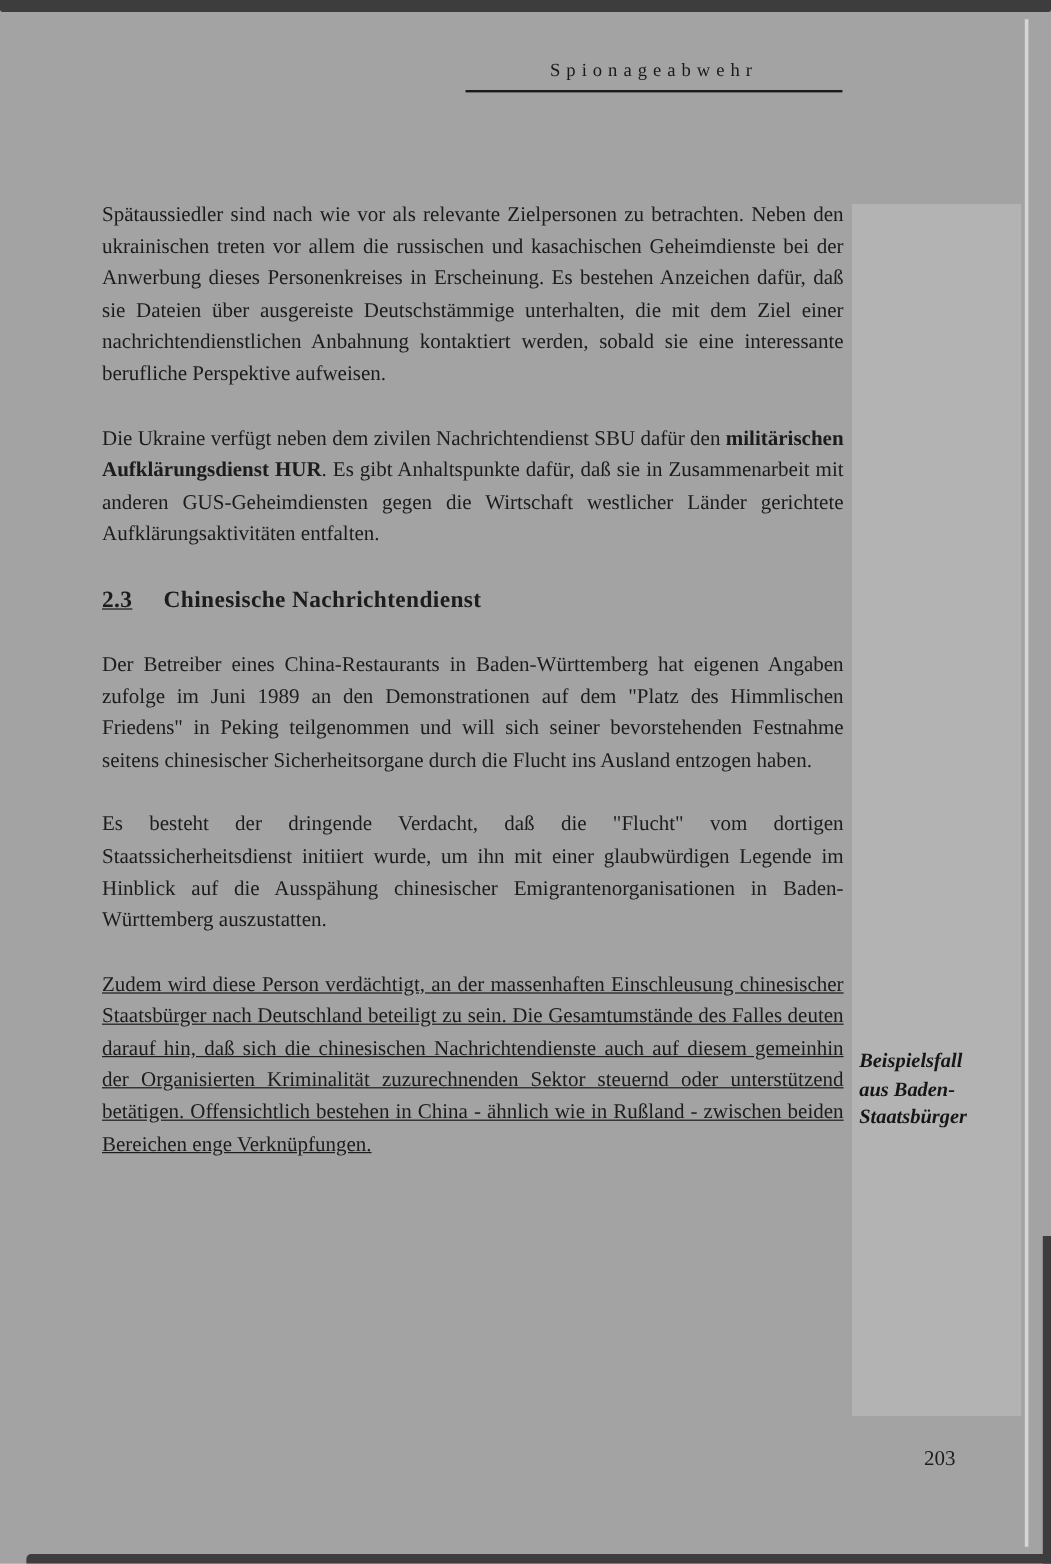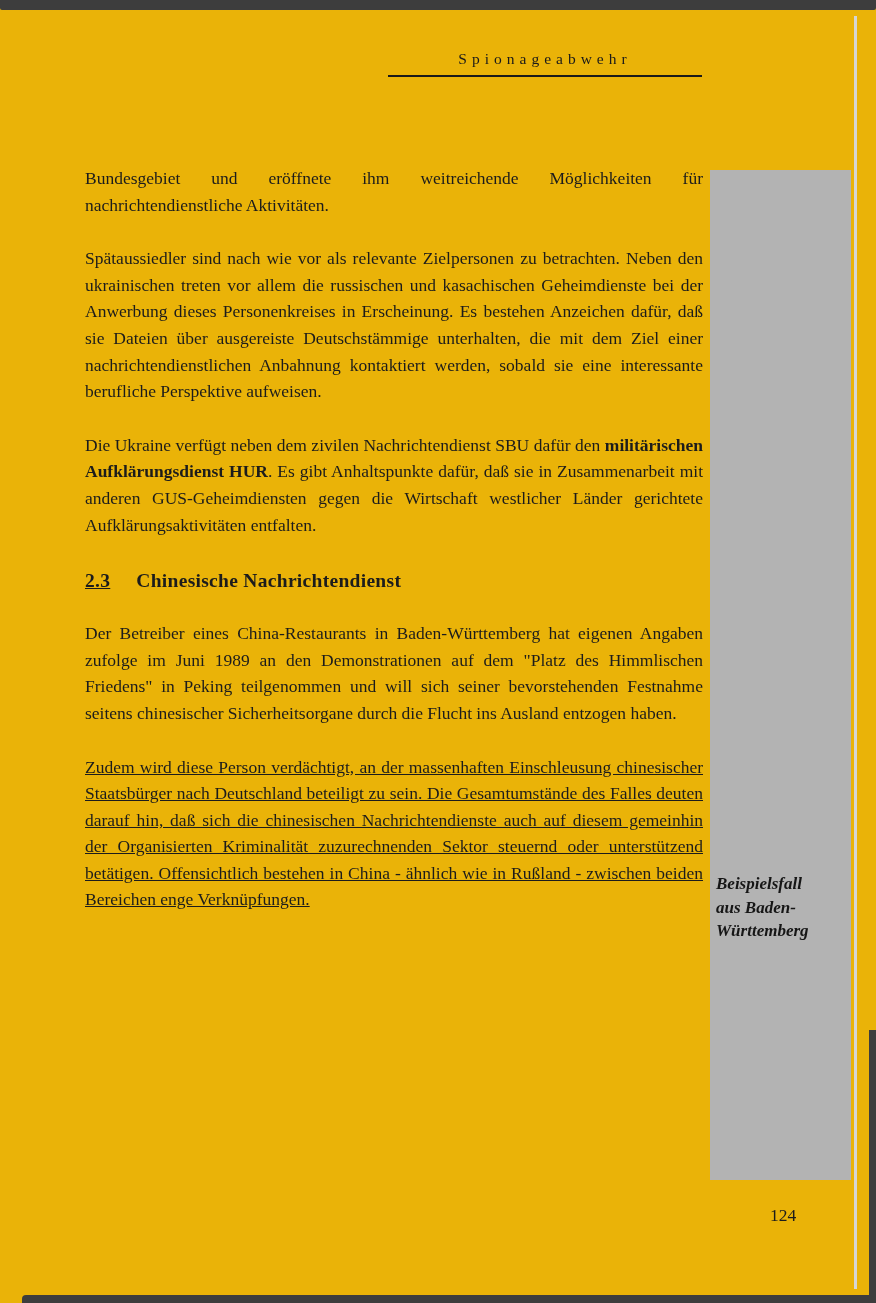--- a/index.html
+++ b/index.html
@@ -6,21 +6,21 @@
   body {
     width: 876px; height: 1303px;
     background: #ffffff;
     font-family: "Liberation Serif", serif;
     color: var(--text, #1c1c1c);
     position: relative;
     overflow: hidden;
   }
   .scan-page {
     position: absolute; inset: 0;
-    background: #eab308;
+    background: #a3a3a3;
     padding-left: 20px;
   }
   
   .edge-top {
     position: absolute; top: 0; left: 0; right: 0; height: 10px;
     background: var(--edge-dark, #3d3d3d);
     border-radius: 0 0 2px 2px;
   }
   .edge-right-line {
     position: absolute; left: 854px; top: 16px; bottom: 14px; width: 3px;
@@ -93,38 +93,38 @@
   <div class="edge-right-dark"></div>
 
   <div class="gray-band"></div>
 
   <div class="running-head">
     <span>Spionageabwehr</span>
   </div>
 
   <div class="text-column">
 
-    <p class="para">Bundesgebiet und eröffnete ihm weitreichende Möglichkeiten für nachrichtendienstliche Aktivitäten.</p>
 
     <p class="para">Spätaussiedler sind nach wie vor als relevante Zielpersonen zu betrachten. Neben den ukrainischen treten vor allem die russischen und kasachischen Geheimdienste bei der Anwerbung dieses Personenkreises in Erscheinung. Es bestehen Anzeichen dafür, daß sie Dateien über ausgereiste Deutschstämmige unterhalten, die mit dem Ziel einer nachrichtendienstlichen Anbahnung kontaktiert werden, sobald sie eine interessante berufliche Perspektive aufweisen.</p>
 
     <p class="para"><span>Die Ukraine verfügt neben dem zivilen Nachrichtendienst SBU dafür den </span><strong>militärischen Aufklärungsdienst HUR</strong><span>. Es gibt Anhaltspunkte dafür, daß sie in Zusammenarbeit mit anderen GUS-Geheimdiensten gegen die Wirtschaft westlicher Länder gerichtete Aufklärungsaktivitäten entfalten.</span></p>
 
     <h2 class="section-heading">
       <span class="sec-num">2.3</span><span class="sec-title">Chinesische Nachrichtendienst</span>
     </h2>
 
     <p class="para">Der Betreiber eines China-Restaurants in Baden-Württemberg hat eigenen Angaben zufolge im Juni 1989 an den Demonstrationen auf dem "Platz des Himmlischen Friedens" in Peking teilgenommen und will sich seiner bevorstehenden Festnahme seitens chinesischer Sicherheitsorgane durch die Flucht ins Ausland entzogen haben.</p>
 
+    <p class="para">Es besteht der dringende Verdacht, daß die "Flucht" vom dortigen Staatssicherheitsdienst initiiert wurde, um ihn mit einer glaubwürdigen Legende im Hinblick auf die Ausspähung chinesischer Emigrantenorganisationen in Baden-Württemberg auszustatten.</p>
 
     <p class="para">Zudem wird diese Person verdächtigt, an der massenhaften Einschleusung chinesischer Staatsbürger nach Deutschland beteiligt zu sein. Die Gesamtumstände des Falles deuten darauf hin, daß sich die chinesischen Nachrichtendienste auch auf diesem gemeinhin der Organisierten Kriminalität zuzurechnenden Sektor steuernd oder unterstützend betätigen. Offensichtlich bestehen in China - ähnlich wie in Rußland - zwischen beiden Bereichen enge Verknüpfungen.</p>
 
   </div>
 
   <div class="margin-note">
     <div>Beispielsfall</div>
     <div>aus Baden-</div>
-    <div>Württemberg</div>
+    <div>Staatsbürger</div>
   </div>
 
-  <div class="page-number">124</div>
+  <div class="page-number">203</div>
 
 </div>
 
 </body></html>

